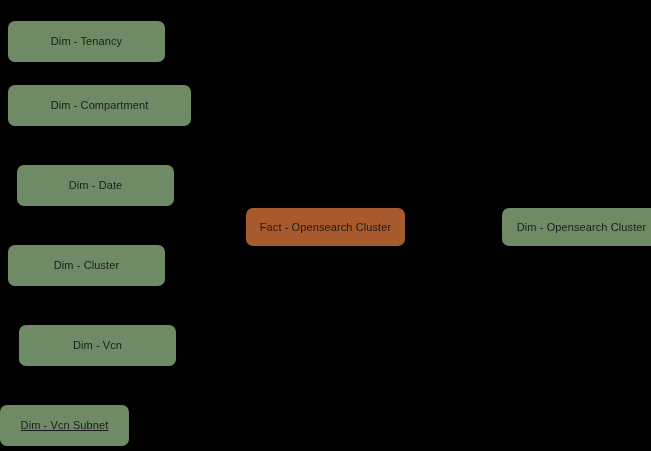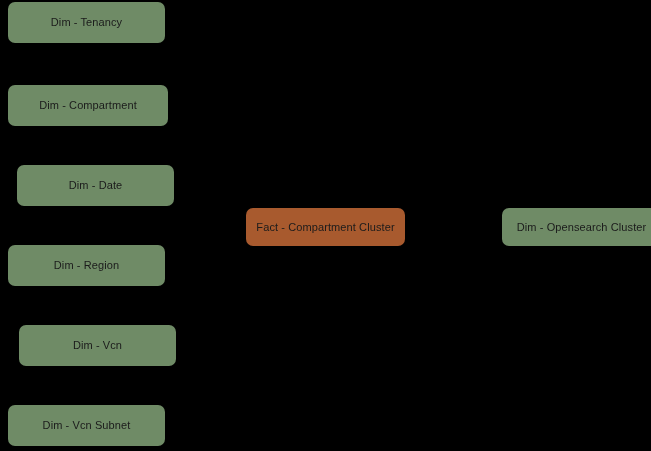--- a/index.html
+++ b/index.html
@@ -37,45 +37,45 @@
   }
   .node.fact {
     background: #a85a2e;
   }
 </style>
 </head>
 <body>
 
 <div id="canvas">
 
-  <div class="node dim" style="left:8px; top:2px; width:157px; height:41px;">
+  <div class="node dim" style="left:8px; top:21px; width:157px; height:41px;">
     <span>Dim - Tenancy</span>
   </div>
 
-  <div class="node dim" style="left:8px; top:85px; width:160px; height:41px;">
+  <div class="node dim" style="left:8px; top:85px; width:183px; height:41px;">
     <span>Dim - Compartment</span>
   </div>
 
   <div class="node dim" style="left:8px; top:165px; width:157px; height:41px;margin-left:9px;">
     <span>Dim - Date</span>
   </div>
 
   <div class="node dim" style="left:8px; top:245px; width:157px; height:41px;">
-    <span>Dim - Region</span>
+    <span>Dim - Cluster</span>
   </div>
 
   <div class="node dim" style="left:19px; top:325px; width:157px; height:41px;">
     <span>Dim - Vcn</span>
   </div>
 
-  <div class="node dim" style="left:8px; top:405px; width:157px; height:41px;">
+  <div class="node dim" style="left:0; top:405px; width:129px; height:41px;text-decoration:underline;">
     <span>Dim - Vcn Subnet</span>
   </div>
 
   <div class="node fact" style="left:246px; top:208px; width:159px; height:38px;">
-    <span>Fact - Compartment Cluster</span>
+    <span>Fact - Opensearch Cluster</span>
   </div>
 
   <div class="node dim" style="left:486px; top:208px; width:159px; height:38px;margin-left:16px;">
     <span>Dim - Opensearch Cluster</span>
   </div>
 
 </div>
 
 </body></html>

